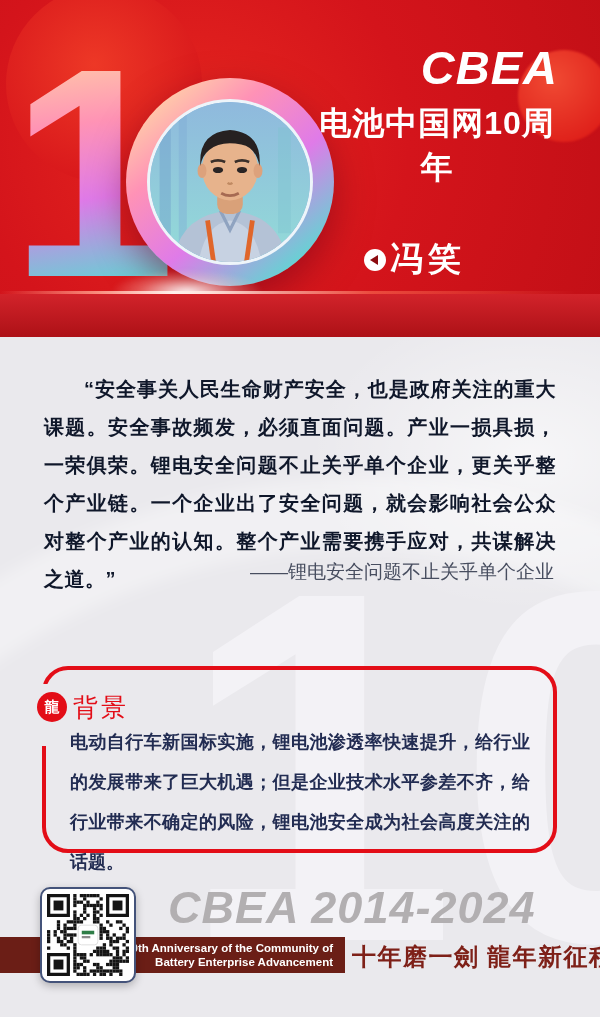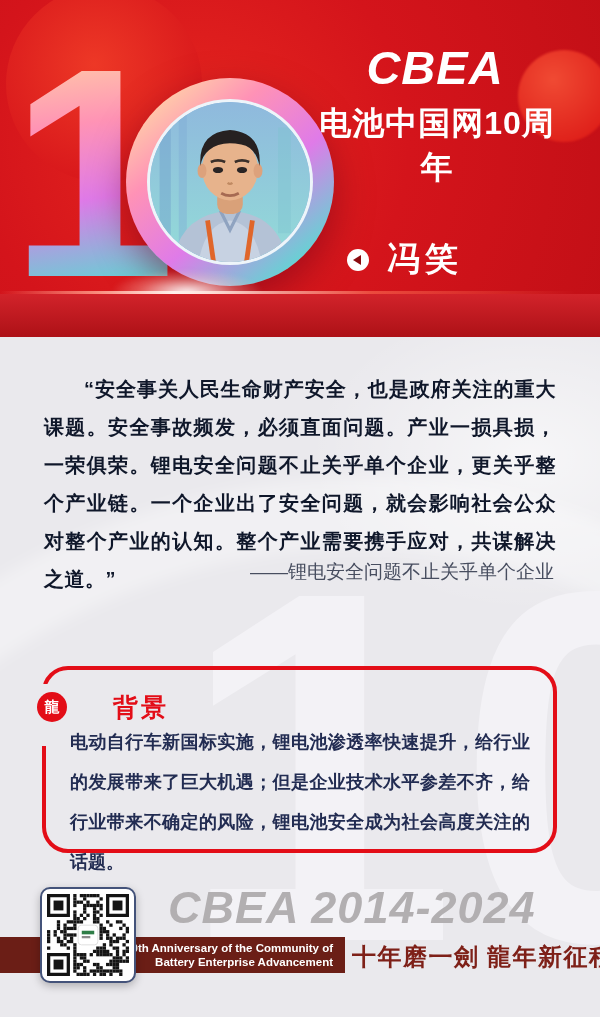--- a/index.html
+++ b/index.html
@@ -26,27 +26,27 @@
   .digit1 { position:absolute; left:10px; top:24px; font-size:298px; line-height:1; font-weight:800;
           background:linear-gradient(172deg,#ffd9a4 6%, #ff93b5 34%, #df7ae8 58%, #5cd8d2 88%);
           -webkit-background-clip:text; background-clip:text; color:transparent; }
   .ring { position:absolute; left:126px; top:78px; width:208px; height:208px; border-radius:50%;
           background:linear-gradient(140deg,#ffd9a6 8%, #ff92b6 32%, #df7be8 58%, #5ed8d2 88%);
           display:flex; align-items:center; justify-content:center;
           box-shadow:0 14px 36px rgba(110,0,25,.5); }
   .portrait { width:166px; height:166px; border-radius:50%; overflow:hidden;
           border:3px solid rgba(255,255,255,.85); background:#8fb9dd; }
 
-  .logo { position:absolute; left:312px; top:40px; width:246px; text-align:center; color:#fff;
+  .logo { position:absolute; left:312px; top:40px; width:246px; text-align:right; color:#fff;
           font-size:47px; font-weight:900; font-style:italic; letter-spacing:1px; }
   .anniv { position:absolute; left:316px; top:102px; width:242px; text-align:center; color:#fff;
           font-size:32px; font-weight:800; letter-spacing:1px; }
   .voice { position:absolute; left:350px; top:140px; font-size:96px; line-height:1.15; font-weight:900;
           color:#8c0b10; letter-spacing:10px; }
-  .speaker { position:absolute; left:347px; top:237px; display:flex; align-items:center; gap:18px; }
+  .speaker { position:absolute; left:364px; top:237px; display:flex; align-items:center; gap:4px; }
   .speaker-icon { width:22px; height:22px; border-radius:50%; background:#fff; display:flex;
           align-items:center; justify-content:center; }
   .speaker-icon i { display:block; width:0; height:0; border-top:5px solid transparent;
           border-bottom:5px solid transparent; border-right:8px solid #8c0b10; margin-left:-2px; }
   .speaker-name { color:#fff; font-size:33px; font-weight:800; letter-spacing:5px; }
 
   
   .lower { position:absolute; left:0; top:337px; width:600px; height:680px; overflow:hidden; background:#eae9ed; }
   .blob1 { position:absolute; left:300px; top:-40px; width:460px; height:320px; border-radius:50%;
           background:radial-gradient(ellipse at center, rgba(255,255,255,.6) 0%, rgba(255,255,255,0) 68%); z-index:0; }
@@ -59,22 +59,22 @@
   .quote { left:44px; top:33px; width:512px; font-size:20px; line-height:38px; font-weight:800;
           color:#0f172a; text-align:justify; text-indent:2em; letter-spacing:.5px; }
   .attrib { right:46px; top:217px; text-align:right; font-size:19px; line-height:35px;
           color:#474d5f; font-weight:400; }
 
   .bg-box { left:42px; top:329px; width:515px; height:187px; border:4px solid #e30d17; border-radius:26px; }
   .bg-mask { position:absolute; left:-5px; top:14px; width:10px; height:62px; background:#eae9ed; }
   .seal { position:absolute; left:-9px; top:22px; width:30px; height:30px; border-radius:50%;
           background:#e30d17; color:#fff; font-size:15px; font-weight:700; display:flex;
           align-items:center; justify-content:center; font-family:"Liberation Serif", serif; }
-  .bg-title { position:absolute; left:27px; top:21px; font-size:25px; font-weight:700; color:#e30d17;
-          letter-spacing:3px;margin-left:40px; }
+  .bg-title { position:absolute; left:27px; top:21px; font-size:25px; font-weight:400; color:#e30d17;
+          letter-spacing:3px; }
   .bg-body { position:absolute; left:24px; top:52px; width:460px; font-size:18px; line-height:40px;
           font-weight:600; color:#222c52; text-align:justify; }
 
   .years { left:168px; top:545px; font-size:45px; font-weight:900; font-style:italic;
           color:#b2afb1; letter-spacing:1px; z-index:1; }
   .band { left:0; top:600px; width:345px; height:36px; background:#6b1e16; z-index:1;
           display:flex; align-items:center; justify-content:flex-end; }
   .band-text { text-align:right; padding-right:12px; color:#fff; font-size:11.5px; line-height:14px;
           font-weight:700; }
   .slogan { left:352px; top:604px; font-size:24px; font-weight:700; color:#7e2018; letter-spacing:1.5px;

